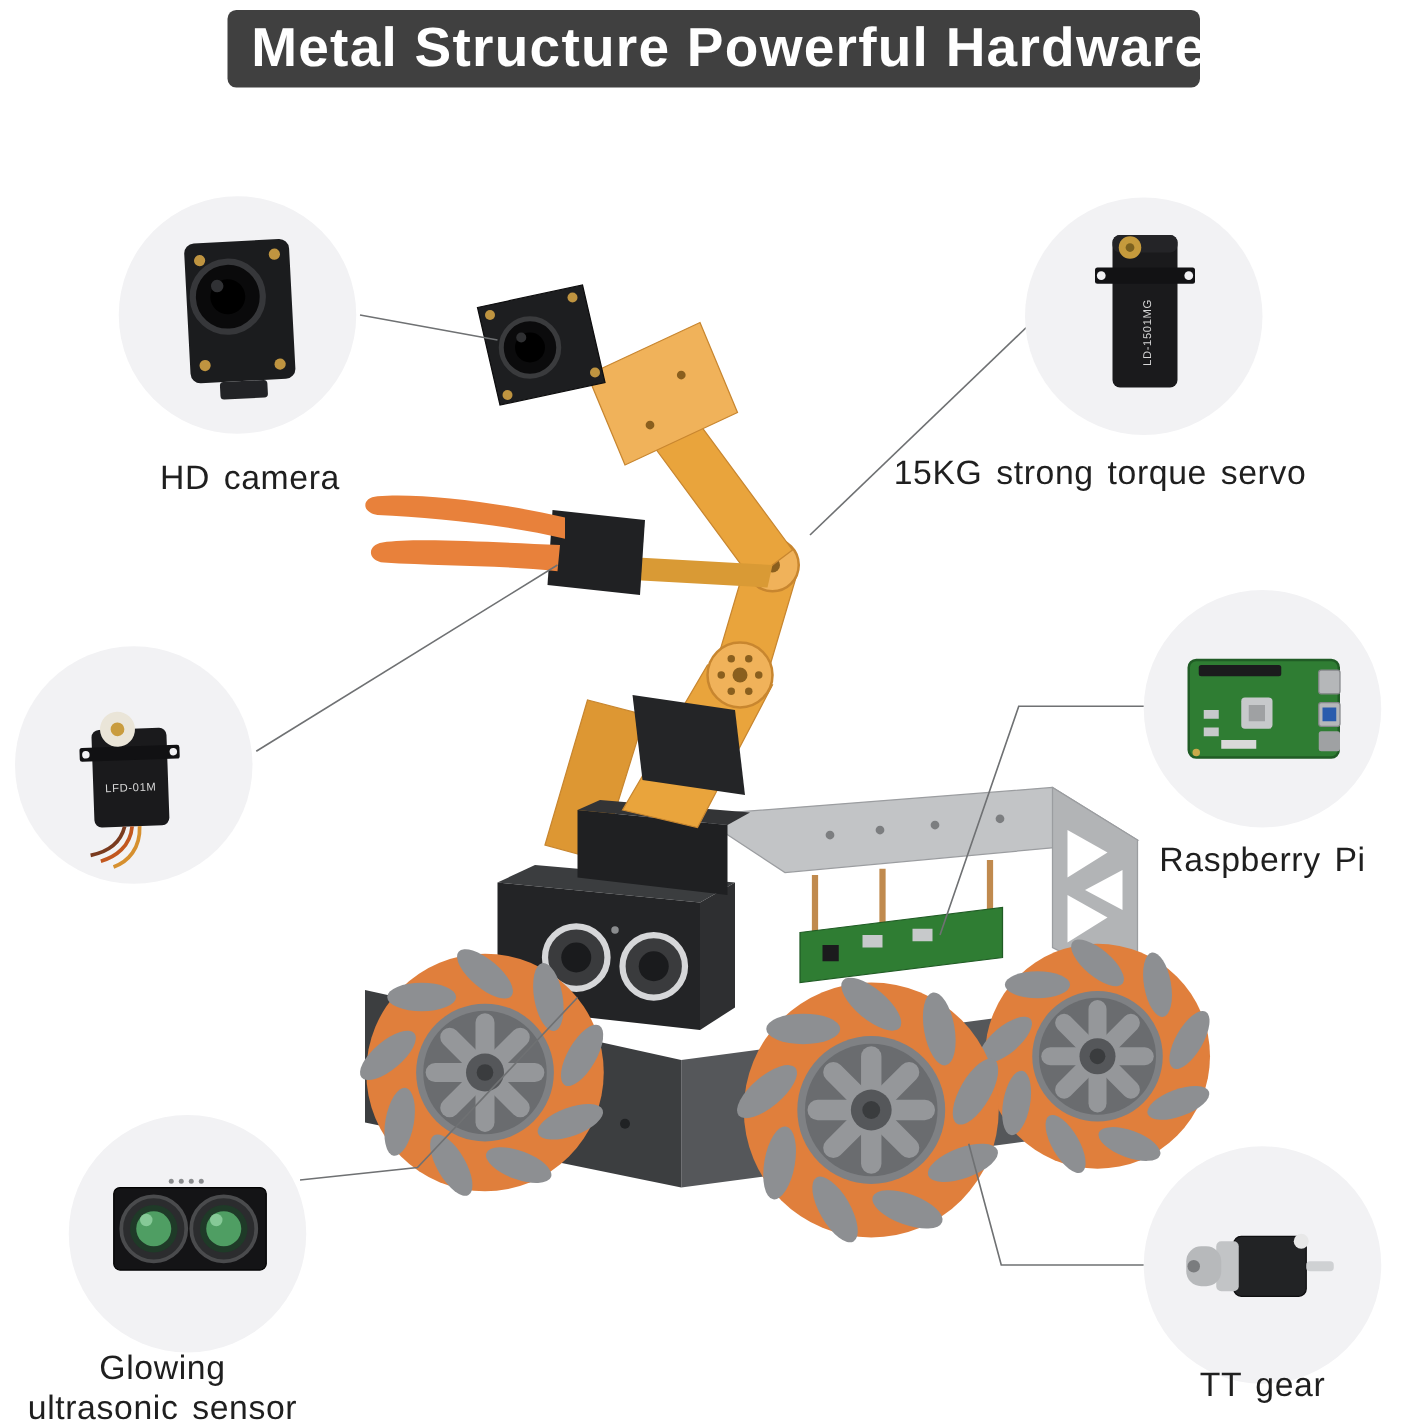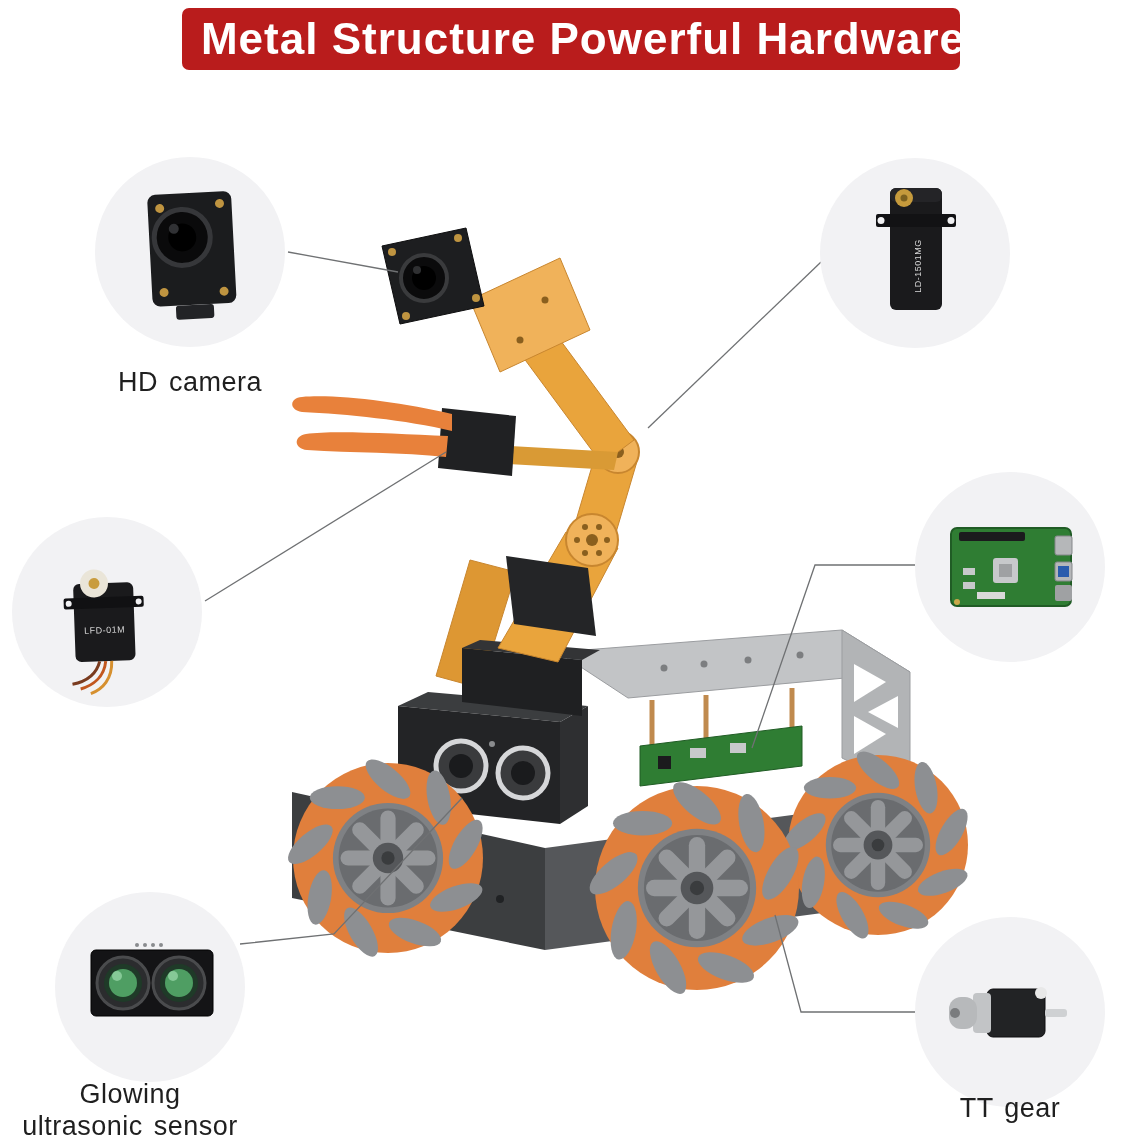--- a/index.html
+++ b/index.html
@@ -1,21 +1,21 @@
 <!DOCTYPE html>
 <html><head>
 <meta charset="utf-8">
 <style>
   * { margin:0; padding:0; box-sizing:border-box; }
   html, body { width:1142px; height:1139px; background:#ffffff; font-family:"Liberation Sans", sans-serif; }
   .page { position:relative; width:1142px; height:1139px; background:#ffffff; overflow:hidden; }
 
   .banner {
     position:absolute; left:182px; top:8px; width:778px; height:62px;
-    background:#b91c1c; border-radius:7px;
+    background:#404040; border-radius:7px;
     display:flex; align-items:center; justify-content:center;padding-left:24px;
   }
   .banner-title { color:#ffffff; font-size:44px; font-weight:bold; letter-spacing:1px; white-space:nowrap; }
 
   .scene { position:absolute; left:0; top:0; }
 
   .callout-circle {
     position:absolute; width:190px; height:190px; border-radius:50%;
     background:#f2f2f4; overflow:hidden;
     display:flex; align-items:center; justify-content:center;
@@ -174,34 +174,35 @@
         <circle cx="127" cy="48" r="4.5" fill="#bf9440"></circle>
         <circle cx="67" cy="134" r="4.5" fill="#bf9440"></circle>
         <circle cx="127" cy="136" r="4.5" fill="#bf9440"></circle>
         <circle cx="88" cy="80" r="28" fill="#0a0a0b" stroke="#36373a" stroke-width="5"></circle>
         <circle cx="88" cy="80" r="14" fill="#000000"></circle>
         <circle cx="80" cy="71" r="5" fill="#303134"></circle>
         <rect x="78" y="148" width="38" height="14" rx="3" fill="#222326"></rect>
       </g>
     </svg>
   </div>
-  <div class="callout-label" style="left:90px; top:366px; width:200px;">HD camera</div>
+  <div class="callout-label" style="left:100px; top:366px; width:200px;">HD camera</div>
 
   <div class="callout-circle" style="left:820px; top:158px;">
     <svg width="190" height="190" viewBox="0 0 190 190">
       <rect x="70" y="30" width="52" height="122" rx="6" fill="#1a1a1c"></rect>
       <rect x="56" y="56" width="80" height="13" rx="2" fill="#121214"></rect>
       <circle cx="61" cy="62.5" r="3.5" fill="#f2f2f4"></circle>
       <circle cx="131" cy="62.5" r="3.5" fill="#f2f2f4"></circle>
       <rect x="70" y="30" width="52" height="14" rx="6" fill="#242427"></rect>
       <circle cx="84" cy="40" r="9" fill="#c59a3c"></circle>
       <circle cx="84" cy="40" r="3.5" fill="#7c611f"></circle>
       <text class="tiny-part-text" x="101" y="108" text-anchor="middle" transform="rotate(-90 101 108)">LD-1501MG</text>
     </svg>
   </div>
+  <div class="callout-label" style="left:700px; top:362px; width:360px;">15KG strong torque servo</div>
 
   <div class="callout-circle" style="left:12px; top:517px;">
     <svg width="190" height="190" viewBox="0 0 190 190">
       <g transform="rotate(-2 95 95)">
         <rect x="62" y="66" width="60" height="78" rx="6" fill="#1a1a1c"></rect>
         <rect x="52" y="80" width="80" height="11" rx="2" fill="#111113"></rect>
         <circle cx="57" cy="85.5" r="3" fill="#f2f2f4"></circle>
         <circle cx="127" cy="85.5" r="3" fill="#f2f2f4"></circle>
         <circle cx="83" cy="66" r="14" fill="#eae5d8"></circle>
         <circle cx="83" cy="66" r="5.5" fill="#c99c3e"></circle>
@@ -222,20 +223,21 @@
       <rect x="140" y="64" width="17" height="19" rx="2" fill="#b5b7b9" stroke="#85878a"></rect>
       <rect x="140" y="90" width="17" height="19" rx="2" fill="#b5b7b9" stroke="#85878a"></rect>
       <rect x="143" y="94" width="11" height="11" fill="#2a5cad"></rect>
       <rect x="140" y="113" width="17" height="16" rx="2" fill="#9fa1a3"></rect>
       <rect x="48" y="96" width="12" height="7" fill="#c7c9cb"></rect>
       <rect x="48" y="110" width="12" height="7" fill="#c7c9cb"></rect>
       <rect x="62" y="120" width="28" height="7" fill="#d9d9d9"></rect>
       <circle cx="42" cy="130" r="3" fill="#caa94a"></circle>
     </svg>
   </div>
+  <div class="callout-label" style="left:900px; top:672px; width:220px;">Raspberry Pi</div>
 
   <div class="callout-circle" style="left:55px; top:892px;">
     <svg width="190" height="190" viewBox="0 0 190 190">
       <rect x="36" y="58" width="122" height="66" rx="5" fill="#141416" stroke="#000000"></rect>
       <circle cx="82" cy="53" r="2" fill="#8a8c8e"></circle>
       <circle cx="90" cy="53" r="2" fill="#8a8c8e"></circle>
       <circle cx="98" cy="53" r="2" fill="#8a8c8e"></circle>
       <circle cx="106" cy="53" r="2" fill="#8a8c8e"></circle>
       <circle cx="68" cy="91" r="26" fill="#2b2c2e" stroke="#4a4b4d" stroke-width="3"></circle>
       <circle cx="68" cy="91" r="19" fill="#1f3a28"></circle>

